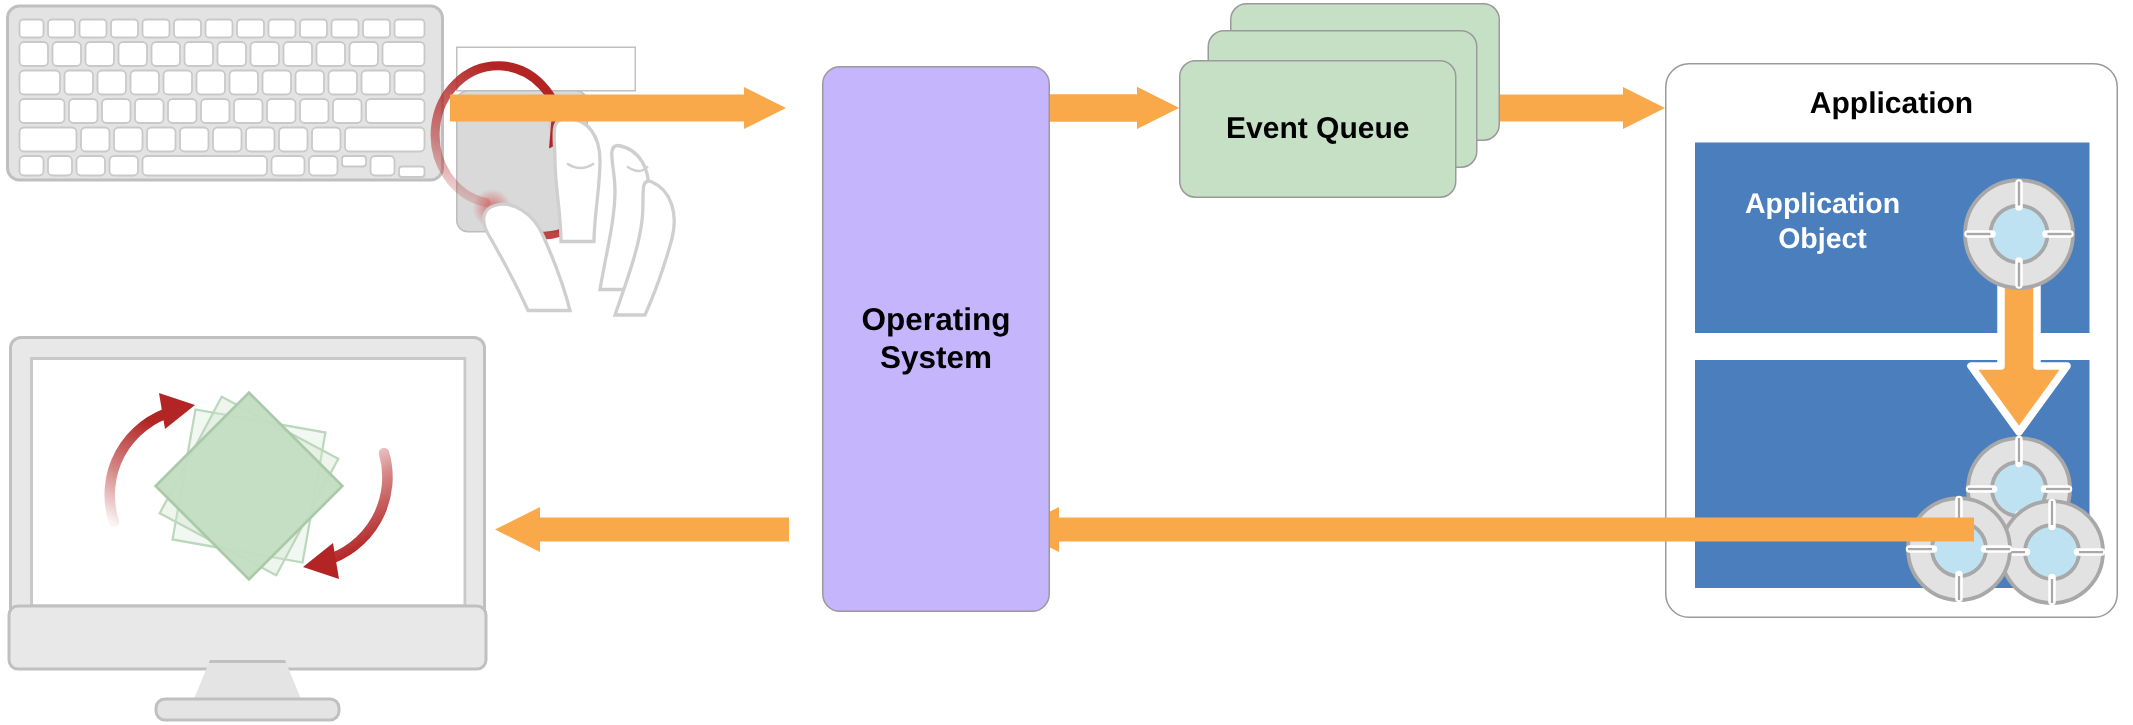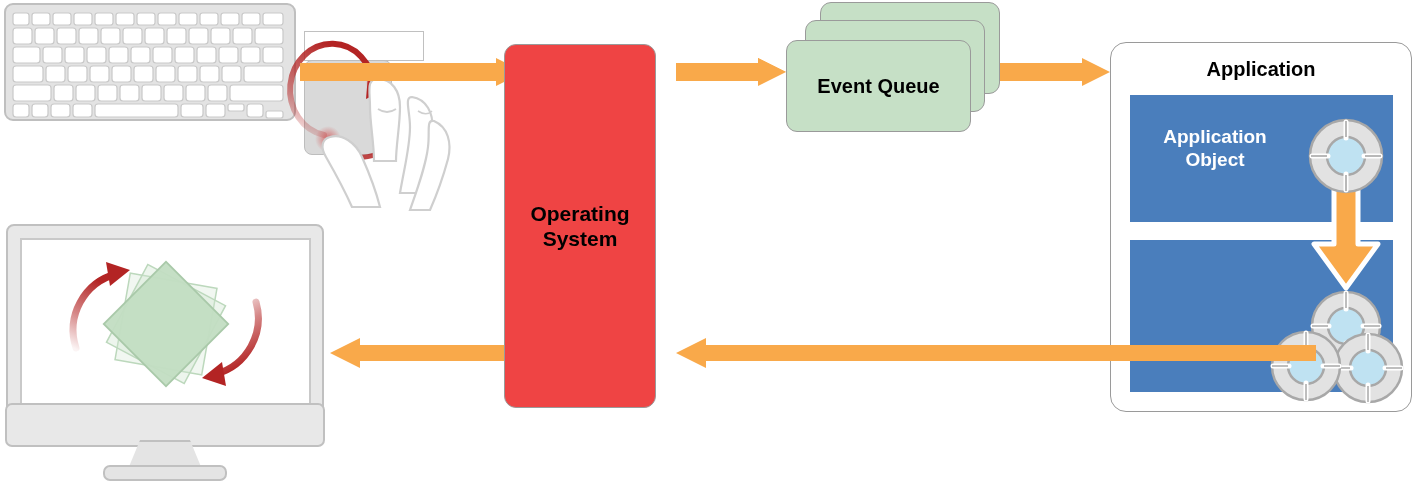--- a/index.html
+++ b/index.html
@@ -14,23 +14,23 @@
     position: relative;
     width: 1422px;
     height: 483px;
     background: #ffffff;
     overflow: hidden;
   }
   .abs { position: absolute; }
 
   
   .os-box {
-    left: 504px; top: 44px;
+    left: 548px; top: 44px;
     width: 152px; height: 364px;
-    background: #ef4444;
+    background: #c4b5fd;
     border: 1.5px solid #9a9a9a;
     border-radius: 12px;
     box-sizing: border-box;
     display: flex;
     align-items: center;
     justify-content: center;
   }
   .os-label {
     font-size: 21px;
     font-weight: bold;

